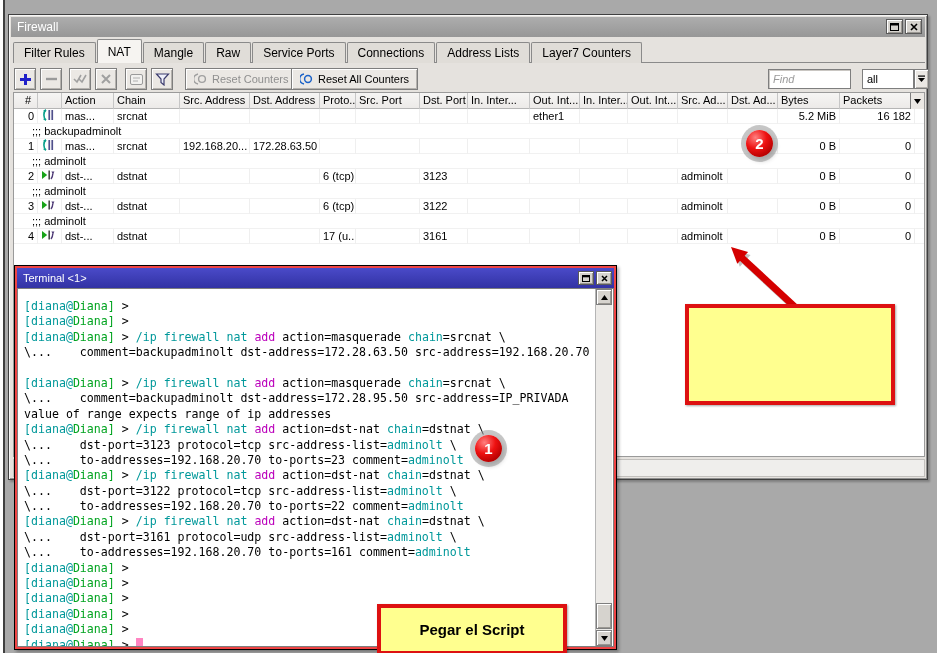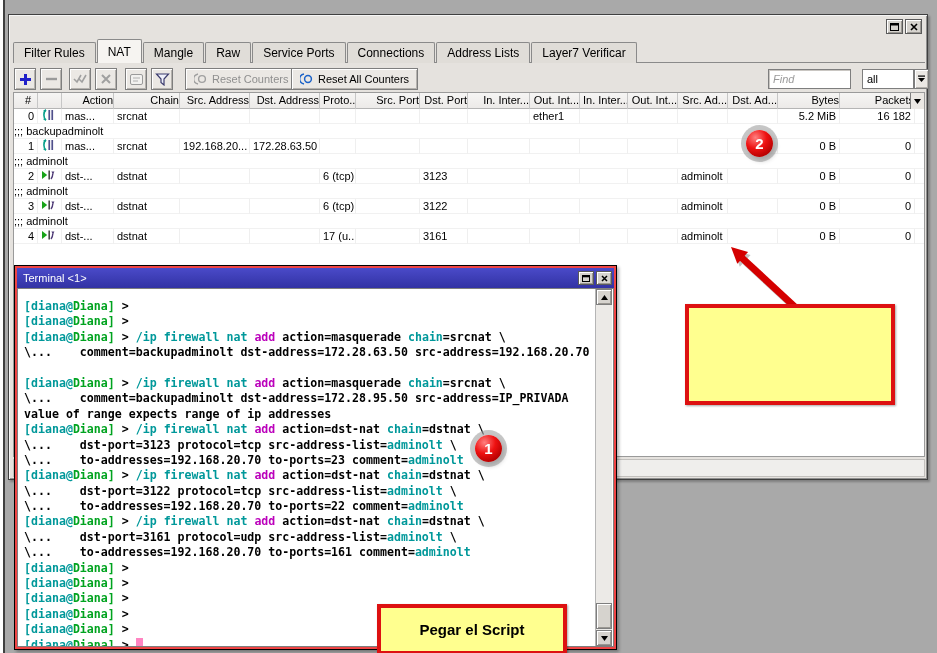--- a/index.html
+++ b/index.html
@@ -64,31 +64,31 @@
   .combo-btn { position:absolute; top:2px; left:901px; width:15px; height:20px; }
 
   
   .fw-table {
     left:4px; top:77px; width:912px; height:365px; background:#fff;
     border:1px solid #9a9a9a; overflow:hidden;
   }
   .thead { position:relative; height:16px; background:linear-gradient(180deg,#f6f5f4,#eceae8); border-bottom:1px solid #b5b5b5; white-space:nowrap; }
   .hcell {
     display:inline-block; height:16px; font-size:11px; line-height:15px;
-    padding-left:3px; border-right:1px solid #c6c6c6; overflow:hidden; vertical-align:top;text-align:right;
+    padding-left:3px; border-right:1px solid #c6c6c6; overflow:hidden; vertical-align:top;
   }
   .hbtn { position:absolute; right:0; top:0; width:14px; height:16px; background:#ebe8e4;
     border-left:1px solid #7e7e7e; display:flex; align-items:center; justify-content:center; }
   .drow { height:15px; white-space:nowrap; border-bottom:1px solid #f1f1f1; }
   .dcell {
     display:inline-block; height:15px; font-size:11px; line-height:14px;
     padding:0 3px; border-right:1px solid #efefef; overflow:hidden; vertical-align:top;
   }
   .r { text-align:right; }
-  .crow { height:15px; font-size:11px; line-height:14px; border-bottom:1px solid #f1f1f1; }
+  .crow { height:15px; font-size:11px; line-height:14px; padding-left:18px; border-bottom:1px solid #f1f1f1; }
   .icon-in-cell { display:inline-block; vertical-align:-1px; }
 
   .fw-status { left:4px; top:444px; width:912px; height:18px; background:#efeeec; border:1px solid #c2c0bd; }
 
   
   .term-window {
     left:14px; top:265px; width:603px; height:385px; background:#ef4444;
     border:1px solid #000; z-index:10; box-shadow:2px 2px 3px rgba(0,0,0,.3);
   }
   .term-title {
@@ -99,21 +99,21 @@
   .term-btn { width:16px; height:14px; top:5px; }
   .term-max { right:22px; } .term-close { right:4px; }
   .term-body {
     left:2px; top:22px; width:597px; height:359px; background:#fff; border:1px solid #7e7e7e;
   }
   .term-text {
     position:absolute; left:3px; top:0; width:570px; height:357px; overflow:hidden;
     font-family:"DejaVu Sans Mono", monospace; font-size:11.6px; line-height:15.4px;
     padding:10px 0 0 3px; white-space:pre;
   }
-  .tline { height:15.4px;font-weight:bold; }
+  .tline { height:15.4px; }
   .c-cy { color:var(--prompt-cyan,#00989a); }
   .c-gr { color:var(--prompt-green,#00a31f); }
   .c-mg { color:var(--cmd-magenta,#bb00bb); }
   .c-bk { color:#000; }
   .cursor { display:inline-block; width:7px; height:13px; background:var(--cursor-pink,#ff85c2); vertical-align:-2px; }
   .term-scroll { position:absolute; right:1px; top:0; width:17px; height:357px; background:#eceae7; border-left:1px solid #b5b5b5; }
   .sbtn { position:absolute; left:0; width:16px; height:16px; background:#d6d3ce; border:1px solid #7e7e7e;
     box-shadow: inset 1px 1px 0 #fff, inset -1px -1px 0 #9a9792; display:flex; align-items:center; justify-content:center; }
   .s-up { top:0; } .s-down { bottom:0; }
   .s-thumb { position:absolute; left:0; bottom:17px; width:16px; height:26px; background:#d6d3ce;
@@ -138,33 +138,36 @@
   .note-script { left:377px; top:576px; width:190px; height:51px; display:flex; align-items:center; justify-content:center;margin-top:28px; }
   .overlay { left:0; top:0; width:937px; height:653px; pointer-events:none; z-index:55; }
 </style>
 </head>
 <body>
 
 <div class="abs left-edge"></div>
 <div class="abs left-edge-line"></div>
 
 <div class="abs fw-window">
+  <div class="abs fw-title">
+    <span>Firewall</span>
+  </div>
   <div class="abs win-btn fw-max">
     <svg width="9" height="8" viewBox="0 0 9 8">
         <rect x="0.5" y="0.5" width="8" height="7" fill="none" stroke="#000"></rect>
         <rect x="0.5" y="0.5" width="8" height="2" fill="#000"></rect>
       </svg>
   </div>
   <div class="abs win-btn fw-close">
     <svg width="8" height="8" viewBox="0 0 8 8">
         <path d="M1,1 L7,7 M7,1 L1,7" stroke="#000" stroke-width="1.6"></path>
       </svg>
   </div>
 
-  <div class="abs fw-tabs"><div class="tab">Filter Rules</div><div class="tab active">NAT</div><div class="tab">Mangle</div><div class="tab">Raw</div><div class="tab">Service Ports</div><div class="tab">Connections</div><div class="tab">Address Lists</div><div class="tab">Layer7 Verificar</div></div>
+  <div class="abs fw-tabs"><div class="tab">Filter Rules</div><div class="tab active">NAT</div><div class="tab">Mangle</div><div class="tab">Raw</div><div class="tab">Service Ports</div><div class="tab">Connections</div><div class="tab">Address Lists</div><div class="tab">Layer7 Counters</div></div>
 
   <div class="abs fw-toolbar">
     <div class="tbtn" style="left:1px;">
       <svg width="13" height="13" viewBox="0 0 13 13">
           <path d="M6.5,1 V12 M1,6.5 H12" stroke="#2020c8" stroke-width="3"></path>
         </svg>
     </div>
     <div class="tbtn" style="left:27px;">
       <svg width="11" height="4" viewBox="0 0 11 4">
           <rect x="0" y="0.8" width="11" height="2.4" fill="#9a9a9a"></rect>

